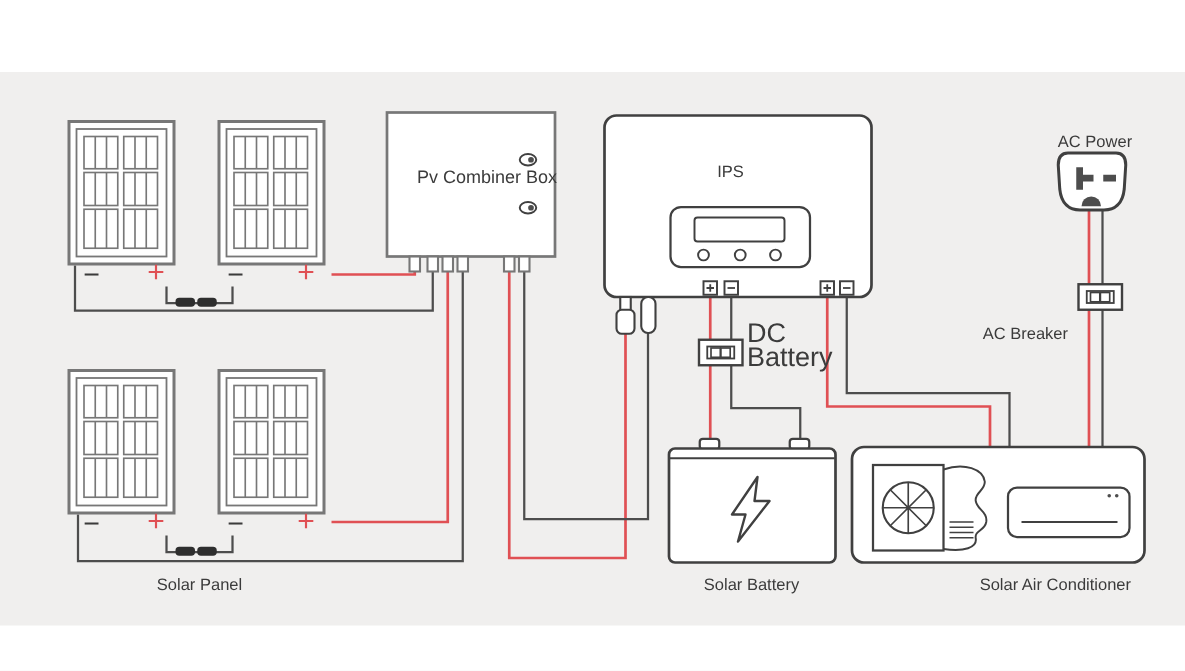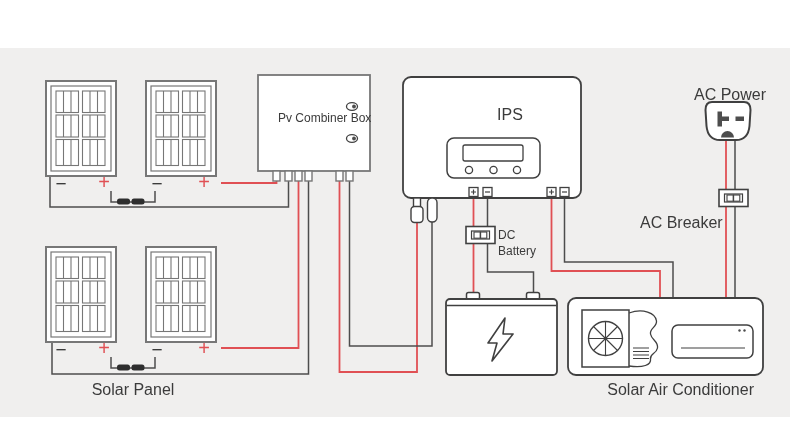--- a/index.html
+++ b/index.html
@@ -17,26 +17,26 @@
   svg{position:absolute;left:0;top:0;}
   
   .wp{stroke:var(--positive-wire);stroke-width:1.8;fill:none;}
   .wn{stroke:var(--negative-wire);stroke-width:1.5;fill:none;}
   .od{stroke:var(--outline-dark);fill:#fff;}
   .og{stroke:var(--outline-gray);fill:#fff;}
   .ln{stroke:var(--outline-dark);fill:none;}
   .fd{fill:var(--negative-wire);stroke:none;}
   .fdk{fill:#2e2e2e;stroke:none;}
   
-  .lbl{position:absolute;color:var(--text-color);font-size:16px;line-height:14px;white-space:nowrap;}
+  .lbl{position:absolute;color:var(--text-color);font-size:11px;line-height:14px;white-space:nowrap;}
   .ctr{text-align:center;}
   .rt{text-align:right;}
   .pol{position:absolute;width:24px;text-align:center;font-size:19px;line-height:19px;color:var(--text-color);}
   .pol.plus{color:var(--positive-wire);font-size:20px;}
-  .dcb{position:absolute;left:498px;top:228px;color:var(--text-color);font-size:12px;line-height:15.5px;}
+  .dcb{position:absolute;left:498px;top:215px;color:var(--text-color);font-size:18px;line-height:15.5px;}
 </style>
 </head>
 <body>
 
 <div class="stage">
   <div class="band"></div>
 
   <svg width="790" height="447" viewBox="0 0 790 447">
     <defs>
       <g id="panel-proto">
@@ -192,33 +192,34 @@
         <rect x="672" y="325" width="81" height="33" rx="6" class="od" stroke-width="1.5"></rect>
         <circle cx="739.5" cy="330.5" r="1.2" class="fd"></circle>
         <circle cx="744.5" cy="330.5" r="1.2" class="fd"></circle>
         <line x1="681" y1="348" x2="745" y2="348" class="ln" stroke-width="1.2"></line>
       </g>
     </g>
   </svg>
 
   <div class="lbl ctr" style="left:258px;top:111px;width:112px;font-size:12px;padding-left:20px;">Pv Combiner Box</div>
 
-  <div class="lbl ctr" style="left:403px;top:108px;width:214px;">IPS</div>
+  <div class="lbl ctr" style="left:380px;top:108px;width:214px;">IPS</div>
 
   <div class="dcb">
     <div>DC</div>
     <div>Battery</div>
   </div>
 
   <div class="lbl ctr" style="left:690px;top:88px;width:80px;">AC Power</div>
 
   <div class="lbl rt" style="left:640px;top:192px;width:72px;margin-top:24px;">AC Breaker</div>
 
   <div class="lbl ctr" style="left:63px;top:383px;width:140px;text-align:center;">Solar Panel</div>
 
+  <div class="lbl ctr" style="left:431px;top:383px;width:140px;">Solar Battery</div>
 
   <div class="lbl ctr" style="left:598px;top:383px;width:156px;text-align:right;">Solar Air Conditioner</div>
 
   <span class="pol" style="left:49px;top:174px;">−</span>
   <span class="pol plus" style="left:92px;top:173px;">+</span>
   <span class="pol" style="left:145px;top:174px;">−</span>
   <span class="pol plus" style="left:192px;top:173px;">+</span>
 
   <span class="pol" style="left:49px;top:340px;">−</span>
   <span class="pol plus" style="left:92px;top:339px;">+</span>

